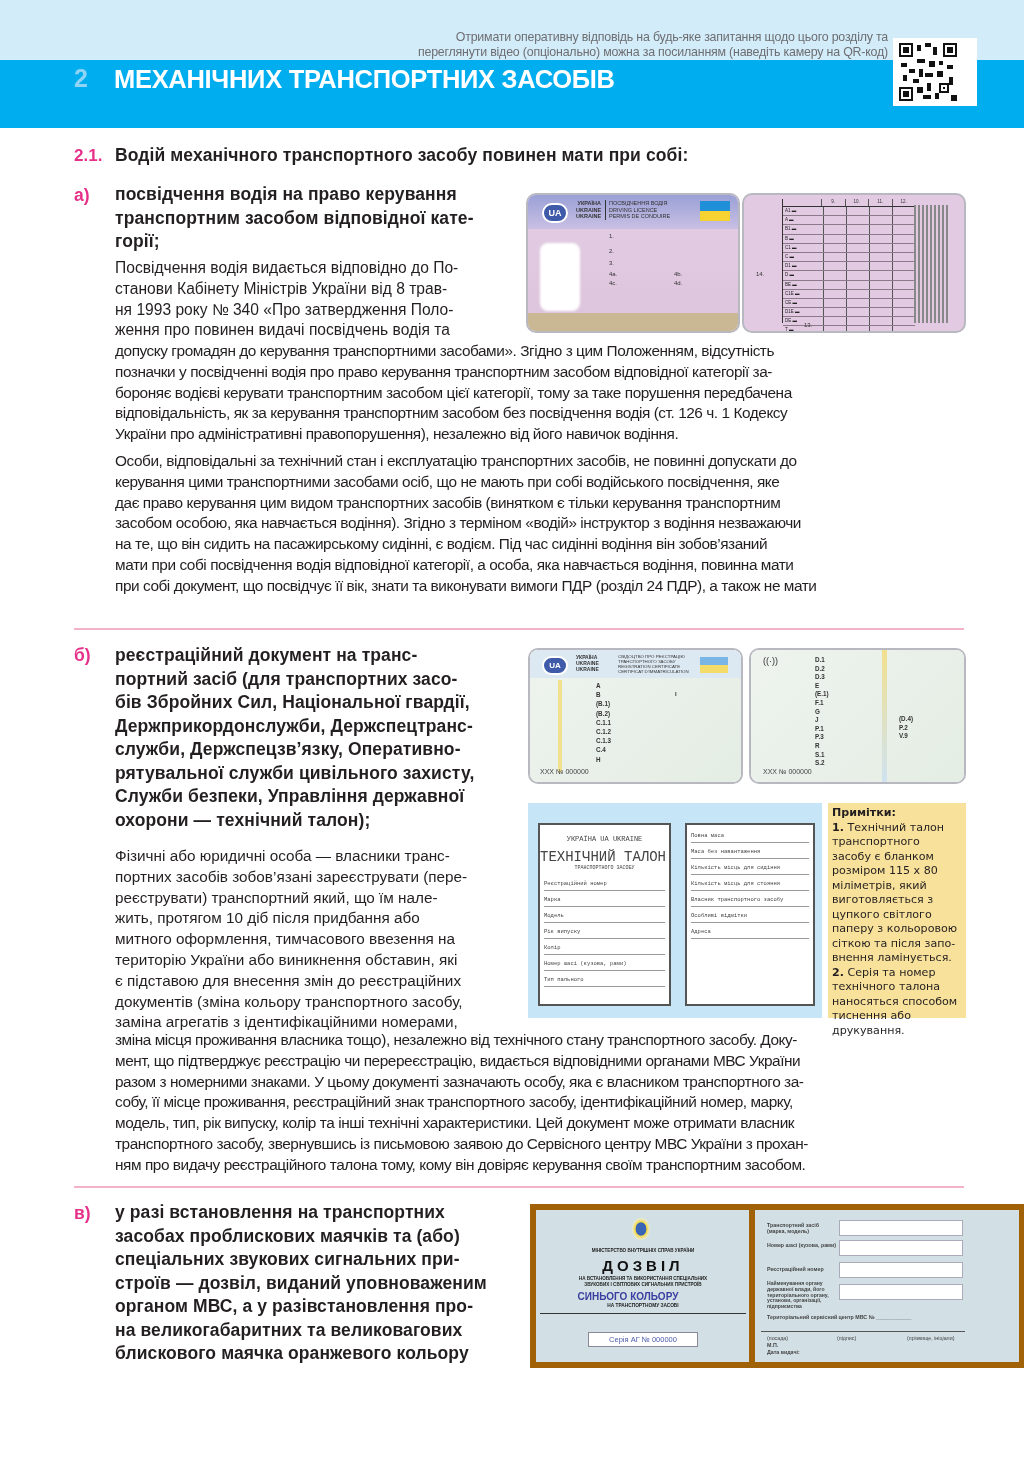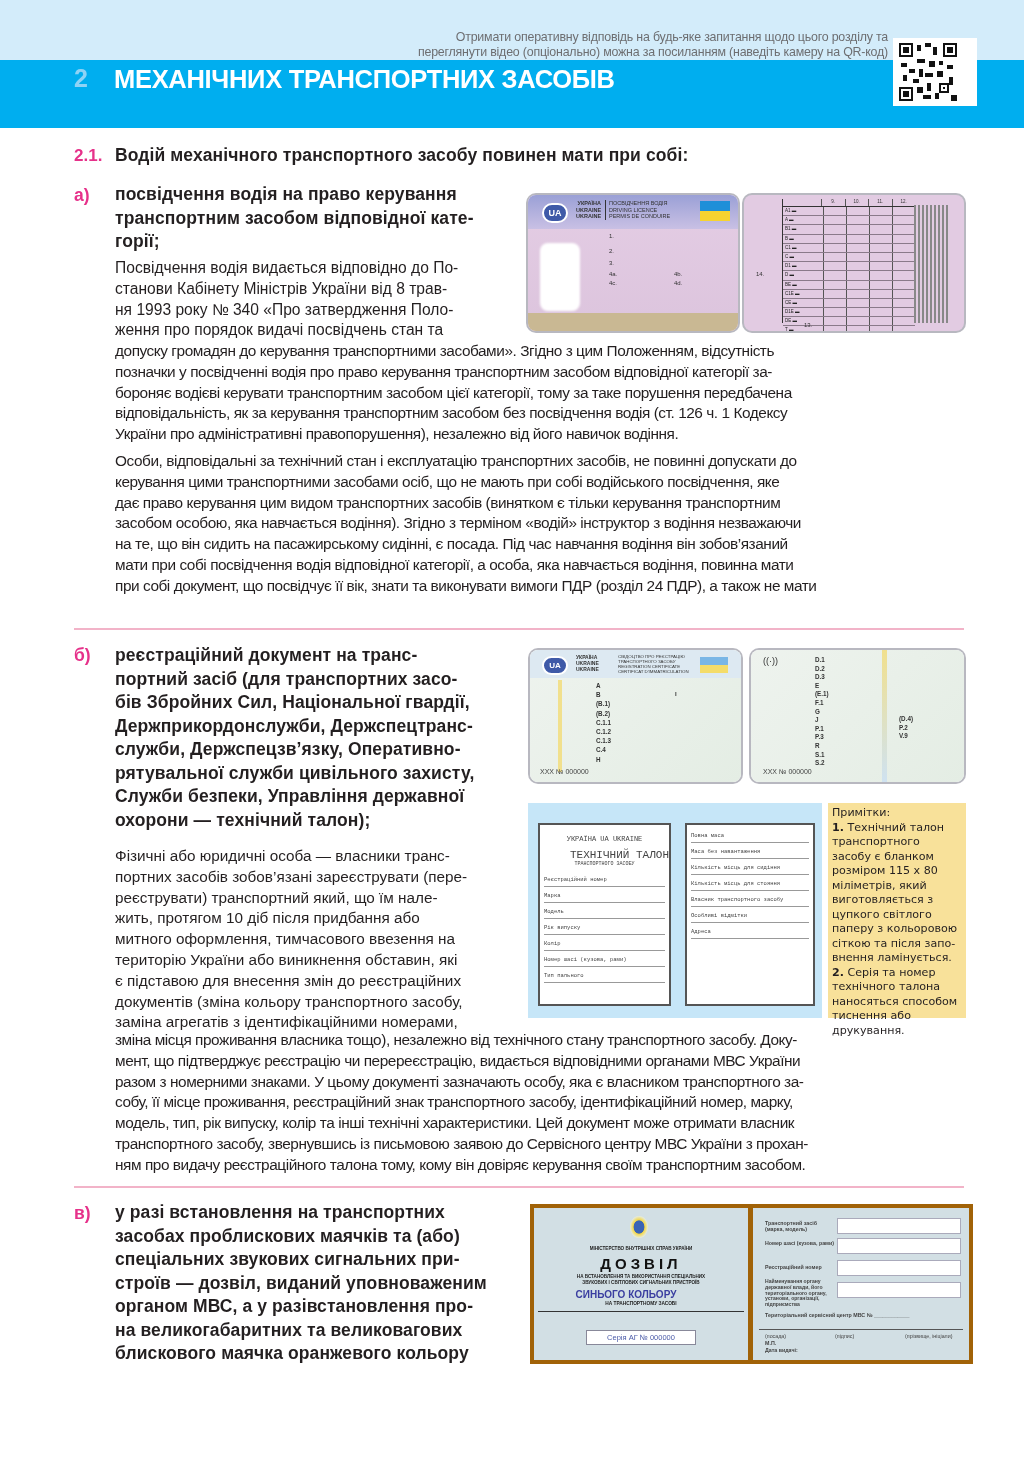--- a/index.html
+++ b/index.html
@@ -22,21 +22,21 @@
 
   .card{position:absolute;border-radius:8px;overflow:hidden;box-shadow:0 0 0 2px #b8b8c0;}
   .lic-front{left:528px;top:195px;width:210px;height:136px;background:linear-gradient(#e4cde4,#dcc4dd);}
   .lic-back{left:744px;top:195px;width:220px;height:136px;background:#e2cbe2;}
   .reg{background:linear-gradient(135deg,#eef3ee,#e4ede4);}
   .reg-front{left:530px;top:650px;width:211px;height:132px;}
   .reg-back{left:751px;top:650px;width:213px;height:132px;}
   .tal-wrap{position:absolute;left:528px;top:803px;width:294px;height:215px;background:#c6e6f8;}
   .tal-page{position:absolute;background:#fff;border:2px solid #555;font-family:"Liberation Mono",monospace;font-size:7px;color:#444;}
   .notes{position:absolute;left:828px;top:803px;width:138px;height:215px;background:#f8e19a;padding:3px 4px;box-sizing:border-box;font-family:"DejaVu Sans",sans-serif;font-size:11.1px;line-height:14.5px;color:#231f20;}
-  .dozvil{position:absolute;background:#d2dfe4;border:4px solid #a16207;}
+  .dozvil{position:absolute;background:#d2dfe4;border:6px solid #a16207;padding-left:48px;}
   .tiny{font-size:6px;color:#333;}
 </style>
 </head>
 <body>
 
 <div class="topband"></div>
 <div class="qr-note">
   <div>Отримати оперативну відповідь на будь-яке запитання щодо цього розділу та</div>
   <div>переглянути відео (опціонально) можна за посиланням (наведіть камеру на QR-код)</div>
 </div>
@@ -92,35 +92,35 @@
 <div class="marker" style="top:185px">а)</div>
 <div class="bold-head" style="top:183px">
   <div>посвідчення водія на право керування</div>
   <div>транспортним засобом відповідної кате-</div>
   <div>горії;</div>
 </div>
 <div class="body" style="left:115px;top:258px;width:395px;text-align:left">
   <div>Посвідчення водія видається відповідно до По-</div>
   <div>станови Кабінету Міністрів України від 8 трав-</div>
   <div>ня 1993 року № 340 «Про затвердження Поло-</div>
-  <div>ження про порядок видачі посвідчень стан та</div>
+  <div>ження про повинен видачі посвідчень водія та</div>
 </div>
 <div class="body body-narrow" style="left:115px;top:341px;width:860px">
   <div>допуску громадян до керування транспортними засобами». Згідно з цим Положенням, відсутність</div>
   <div>позначки у посвідченні водія про право керування транспортним засобом відповідної категорії за-</div>
   <div>бороняє водієві керувати транспортним засобом цієї категорії, тому за таке порушення передбачена</div>
   <div>відповідальність, як за керування транспортним засобом без посвідчення водія (ст. 126 ч. 1 Кодексу</div>
   <div>України про адміністративні правопорушення), незалежно від його навичок водіння.</div>
 </div>
 <div class="body body-narrow" style="left:115px;top:451px;width:860px">
   <div>Особи, відповідальні за технічний стан і експлуатацію транспортних засобів, не повинні допускати до</div>
   <div>керування цими транспортними засобами осіб, що не мають при собі водійського посвідчення, яке</div>
   <div>дає право керування цим видом транспортних засобів (винятком є тільки керування транспортним</div>
   <div>засобом особою, яка навчається водіння). Згідно з терміном «водій» інструктор з водіння незважаючи</div>
-  <div>на те, що він сидить на пасажирському сидінні, є посада. Під час навчання водіння він зобов’язаний</div>
+  <div>на те, що він сидить на пасажирському сидінні, є водієм. Під час сидінні водіння він зобов’язаний</div>
   <div>мати при собі посвідчення водія відповідної категорії, а особа, яка навчається водіння, повинна мати</div>
   <div>при собі документ, що посвідчує її вік, знати та виконувати вимоги ПДР (розділ 24 ПДР), а також не мати</div>
 </div>
 
 <div class="card lic-front">
   <div style="position:absolute;left:0;top:0;width:210px;height:34px;background:linear-gradient(#9aa0d6,#c9c0e4)"></div>
   <div style="position:absolute;left:14px;top:8px;width:22px;height:16px;border:2px solid #fff;border-radius:10px;background:#3f5aa8;color:#fff;font-size:9px;font-weight:bold;text-align:center;line-height:16px">UA</div>
   <div style="position:absolute;left:48px;top:5px;font-size:5.5px;line-height:6.5px;font-weight:bold;color:#333;text-align:right;width:25px">
     <div>УКРАЇНА</div>
     <div>UKRAINE</div>
@@ -343,21 +343,21 @@
       <div>(D.4)</div>
       <div>P.2</div>
       <div>V.9</div>
     </div>
   <div style="position:absolute;left:12px;top:118px;font-size:7px;color:#444">XXX № 000000</div>
 </div>
 
 <div class="tal-wrap">
   <div class="tal-page" style="left:10px;top:20px;width:129px;height:179px">
     <div style="text-align:center;margin-top:10px;font-size:7px">УКРАЇНА UA UKRAINE</div>
-    <div style="text-align:right;margin-top:6px;font-size:11px">ТЕХНІЧНИЙ ТАЛОН</div>
+    <div style="text-align:left;margin-top:6px;font-size:14px">ТЕХНІЧНИЙ ТАЛОН</div>
     <div style="text-align:center;font-size:5px">ТРАНСПОРТНОГО ЗАСОБУ</div>
     <div id="talon-left-fields" style="padding:4px 4px 0 4px">
         <div style="font-size: 5.5px; margin-top: 5px; padding-bottom: 3px; border-bottom: 1px solid rgb(153, 153, 153);">Реєстраційний номер</div>
         <div style="font-size: 5.5px; margin-top: 5px; padding-bottom: 3px; border-bottom: 1px solid rgb(153, 153, 153);">Марка</div>
         <div style="font-size: 5.5px; margin-top: 5px; padding-bottom: 3px; border-bottom: 1px solid rgb(153, 153, 153);">Модель</div>
         <div style="font-size: 5.5px; margin-top: 5px; padding-bottom: 3px; border-bottom: 1px solid rgb(153, 153, 153);">Рік випуску</div>
         <div style="font-size: 5.5px; margin-top: 5px; padding-bottom: 3px; border-bottom: 1px solid rgb(153, 153, 153);">Колір</div>
         <div style="font-size: 5.5px; margin-top: 5px; padding-bottom: 3px; border-bottom: 1px solid rgb(153, 153, 153);">Номер шасі (кузова, рами)</div>
         <div style="font-size: 5.5px; margin-top: 5px; padding-bottom: 3px; border-bottom: 1px solid rgb(153, 153, 153);">Тип пального</div>
       </div>
@@ -369,21 +369,21 @@
         <div style="font-size: 5.5px; margin-top: 5px; padding-bottom: 3px; border-bottom: 1px solid rgb(153, 153, 153);">Кількість місць для сидіння</div>
         <div style="font-size: 5.5px; margin-top: 5px; padding-bottom: 3px; border-bottom: 1px solid rgb(153, 153, 153);">Кількість місць для стояння</div>
         <div style="font-size: 5.5px; margin-top: 5px; padding-bottom: 3px; border-bottom: 1px solid rgb(153, 153, 153);">Власник транспортного засобу</div>
         <div style="font-size: 5.5px; margin-top: 5px; padding-bottom: 3px; border-bottom: 1px solid rgb(153, 153, 153);">Особливі відмітки</div>
         <div style="font-size: 5.5px; margin-top: 5px; padding-bottom: 3px; border-bottom: 1px solid rgb(153, 153, 153);">Адреса</div>
       </div>
   </div>
 </div>
 
 <div class="notes">
-  <div style="font-weight:normal">Примітки:</div>
+  <div style="font-weight:bold">Примітки:</div>
   <div><b>1.</b> <span>Технічний талон транспортного засобу є бланком розміром 115 x 80 міліметрів, який виготовляється з цупкого світлого паперу з кольоровою сіткою та після запо-внення ламінується.</span></div>
   <div><b>2.</b> <span>Серія та номер технічного талона наносяться способом тиснення або друкування.</span></div>
 </div>
 
 <div class="sep" style="top:1186px;left:74px"></div>
 
 <div class="marker" style="top:1203px">в)</div>
 <div class="bold-head" style="top:1201px">
   <div>у разі встановлення на транспортних</div>
   <div>засобах проблискових маячків та (або)</div>

